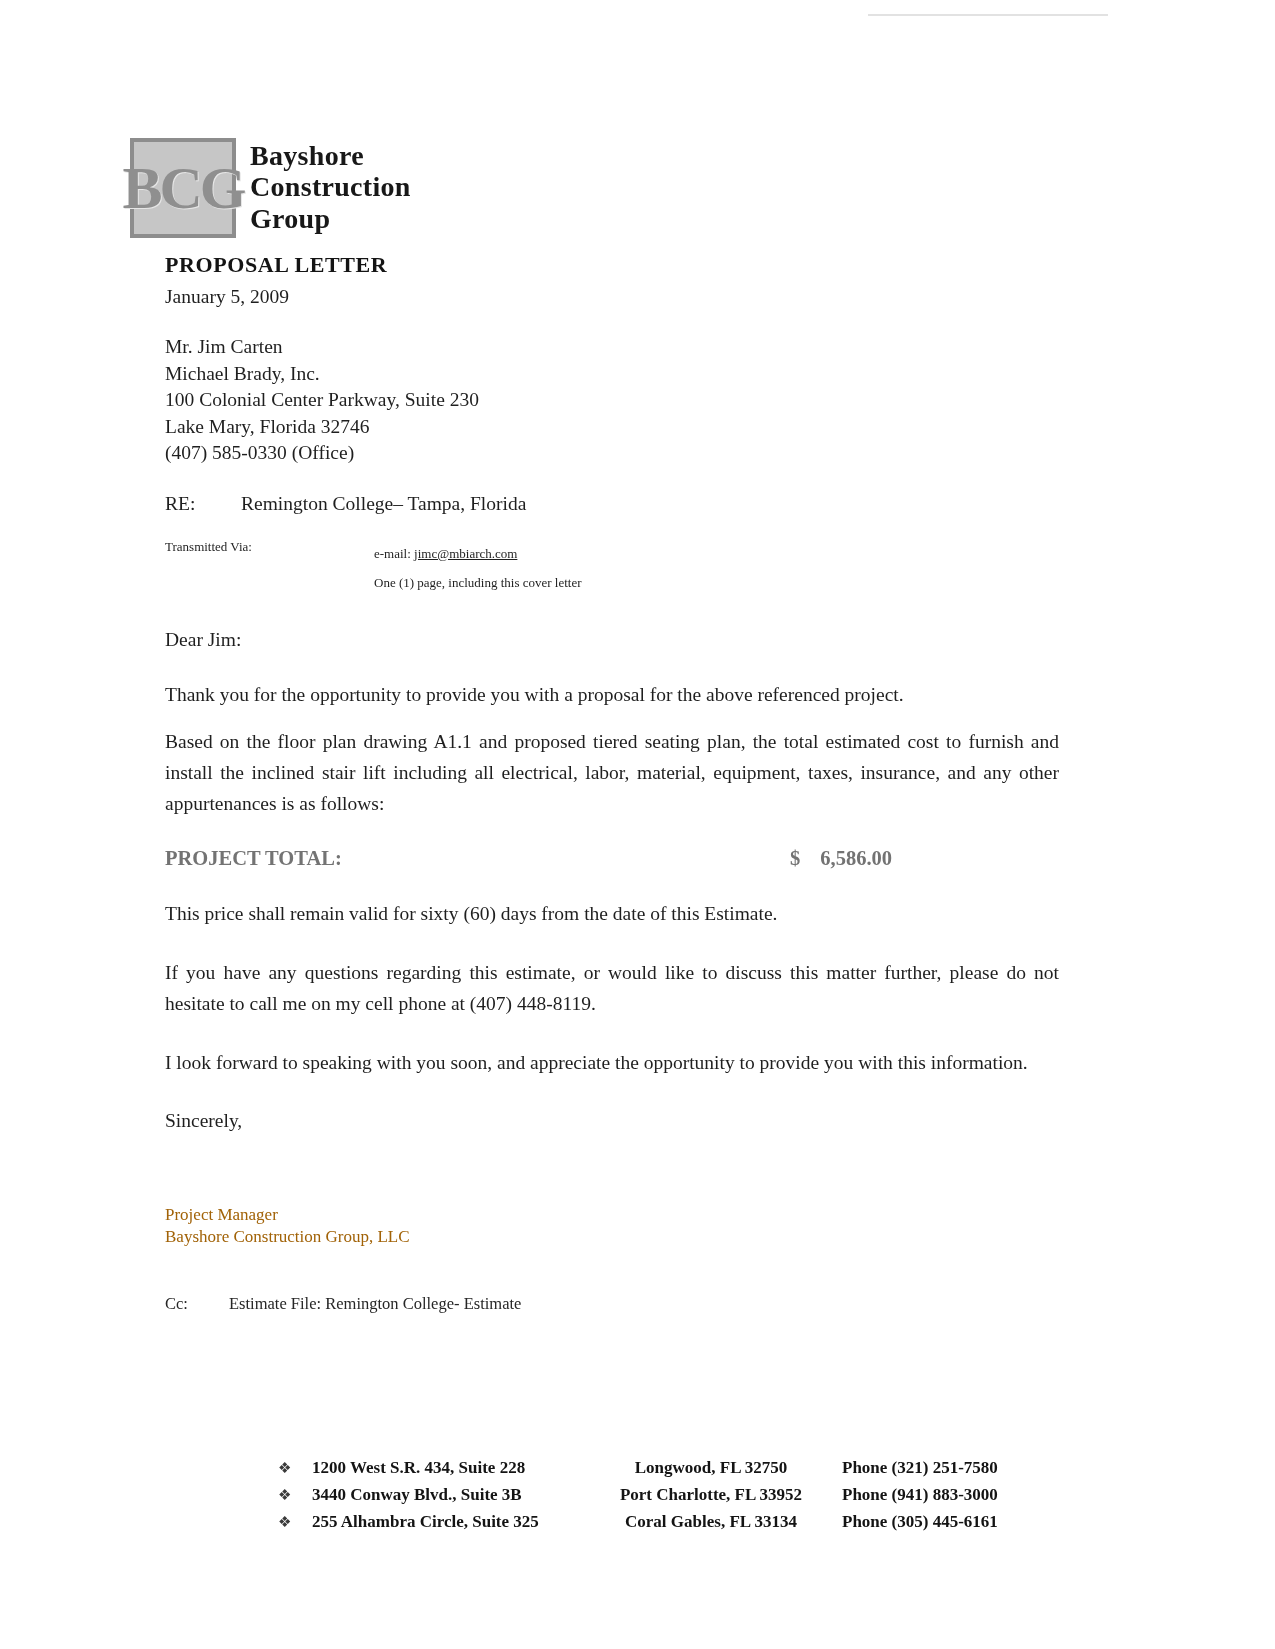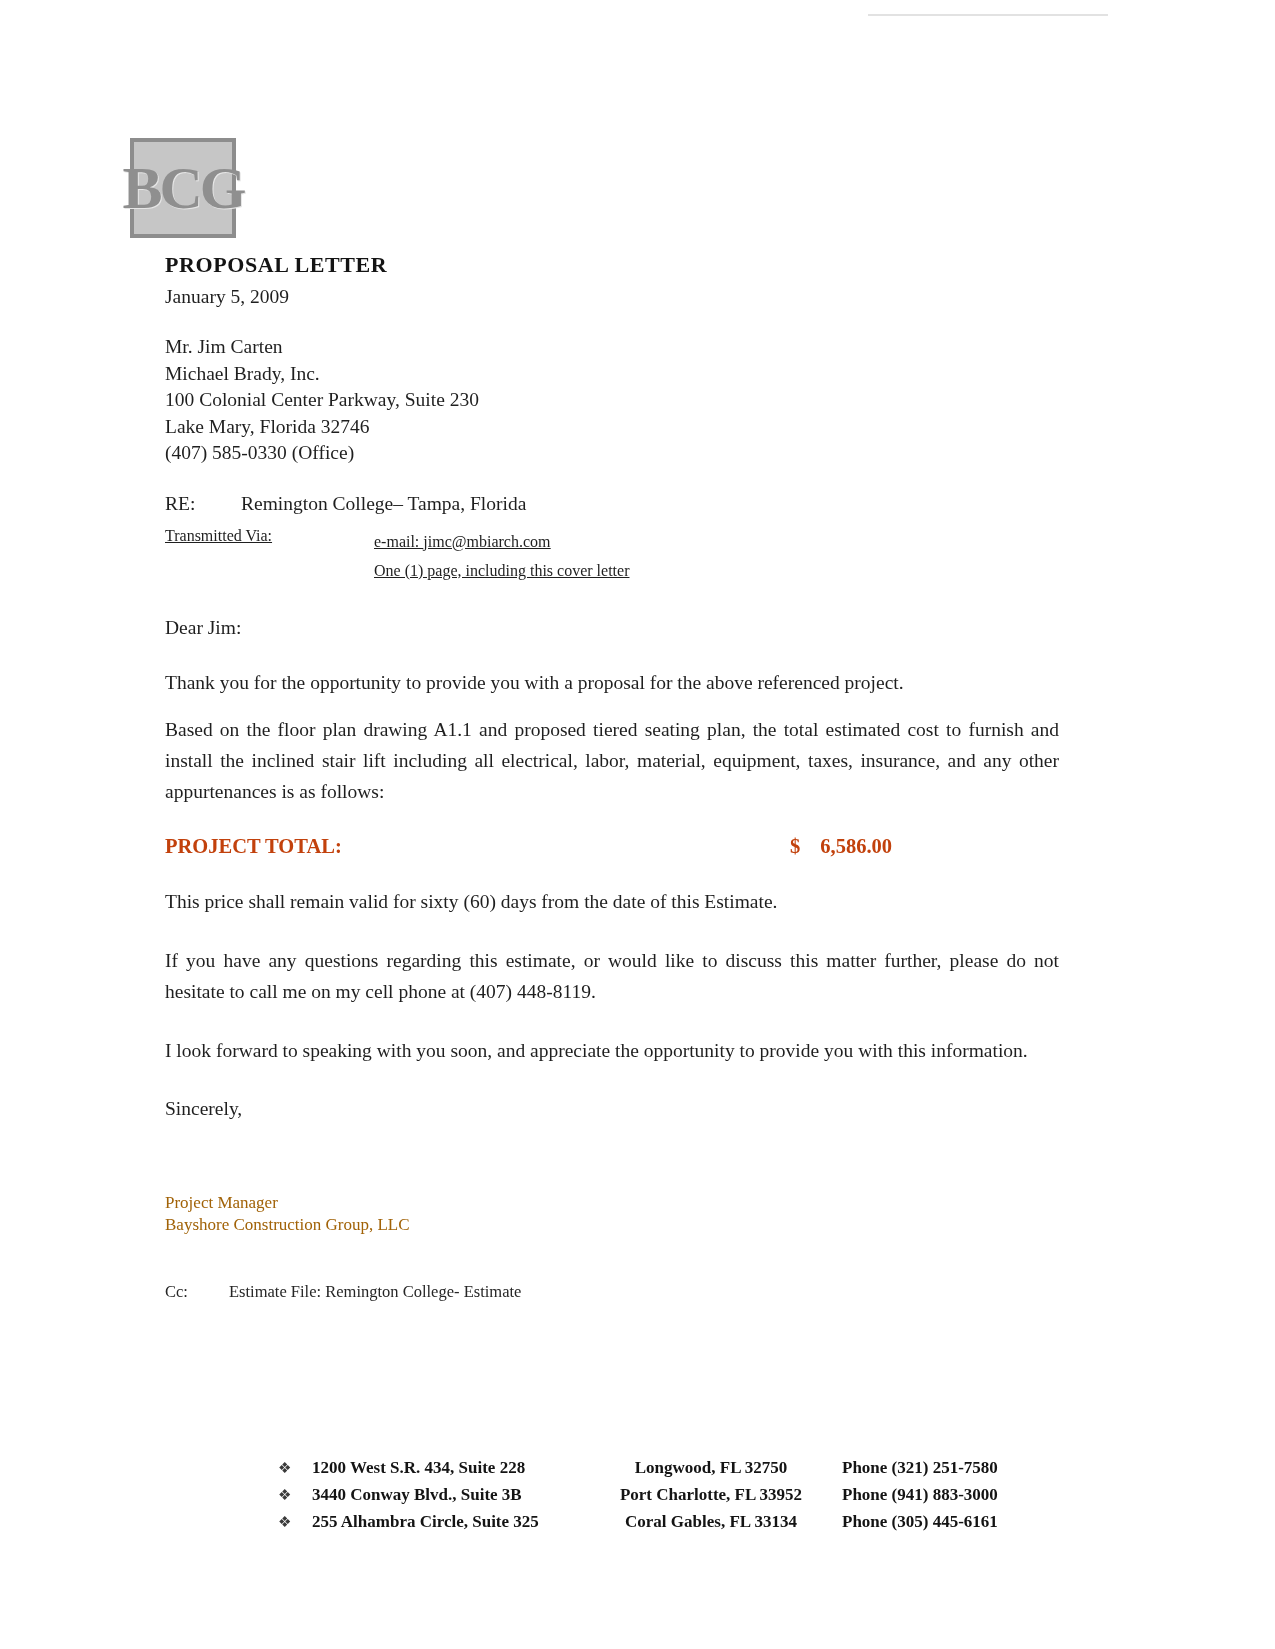--- a/index.html
+++ b/index.html
@@ -60,42 +60,42 @@
     letter-spacing: 0.6px;
     color: #141414;
   }
   .date-line { margin-top: 8px; font-size: 19.5px; }
 
   .recipient { margin-top: 26px; font-size: 19.5px; line-height: 26.5px; }
 
   .re-row { margin-top: 26px; display: flex; font-size: 19.5px; }
   .re-row .label { width: 76px; flex: none; }
 
-  .trans-row { margin-top: 12px; display: flex; font-size: 16px; text-decoration: underline; }
+  .trans-row { margin-top: 24px; display: flex; font-size: 13px; }
   .trans-row .label { width: 209px; flex: none; }
   .trans-values { line-height: 29px; }
   .email-link { text-decoration: underline; }
 
   .salutation { margin-top: 32px; font-size: 19.5px; }
 
   .para {
     margin: 28px 1px 0 0;
     font-size: 19.5px;
     line-height: 31px;
     text-align: justify;
   }
   .para.tight { margin-top: 16px; }
 
   .total-row {
     margin-top: 28px;
     display: flex;
     align-items: baseline;
     font-size: 20.5px;
     font-weight: bold;
-    color: #c2410c;
+    color: #737373;
   }
   .total-amount {
     margin-left: auto;
     margin-right: 168px;
     display: flex;
   }
   .total-amount .cur { margin-right: 20px; }
 
   .sincerely { margin-top: 32px; font-size: 19.5px; }
 
@@ -131,20 +131,25 @@
 </head>
 <body>
 
 <div class="page">
   <div class="scan-artifact"></div>
 
   <header class="letterhead">
     <div class="logo-box">
       <span class="logo-initials">BCG</span>
     </div>
+    <div class="logo-wordmark">
+      <div>Bayshore</div>
+      <div>Construction</div>
+      <div>Group</div>
+    </div>
   </header>
 
   <div class="body-col">
     <h1 class="title">PROPOSAL LETTER</h1>
 
     <div class="date-line">January 5, 2009</div>
 
     <div class="recipient">
       <div>Mr. Jim Carten</div>
       <div>Michael Brady, Inc.</div>

